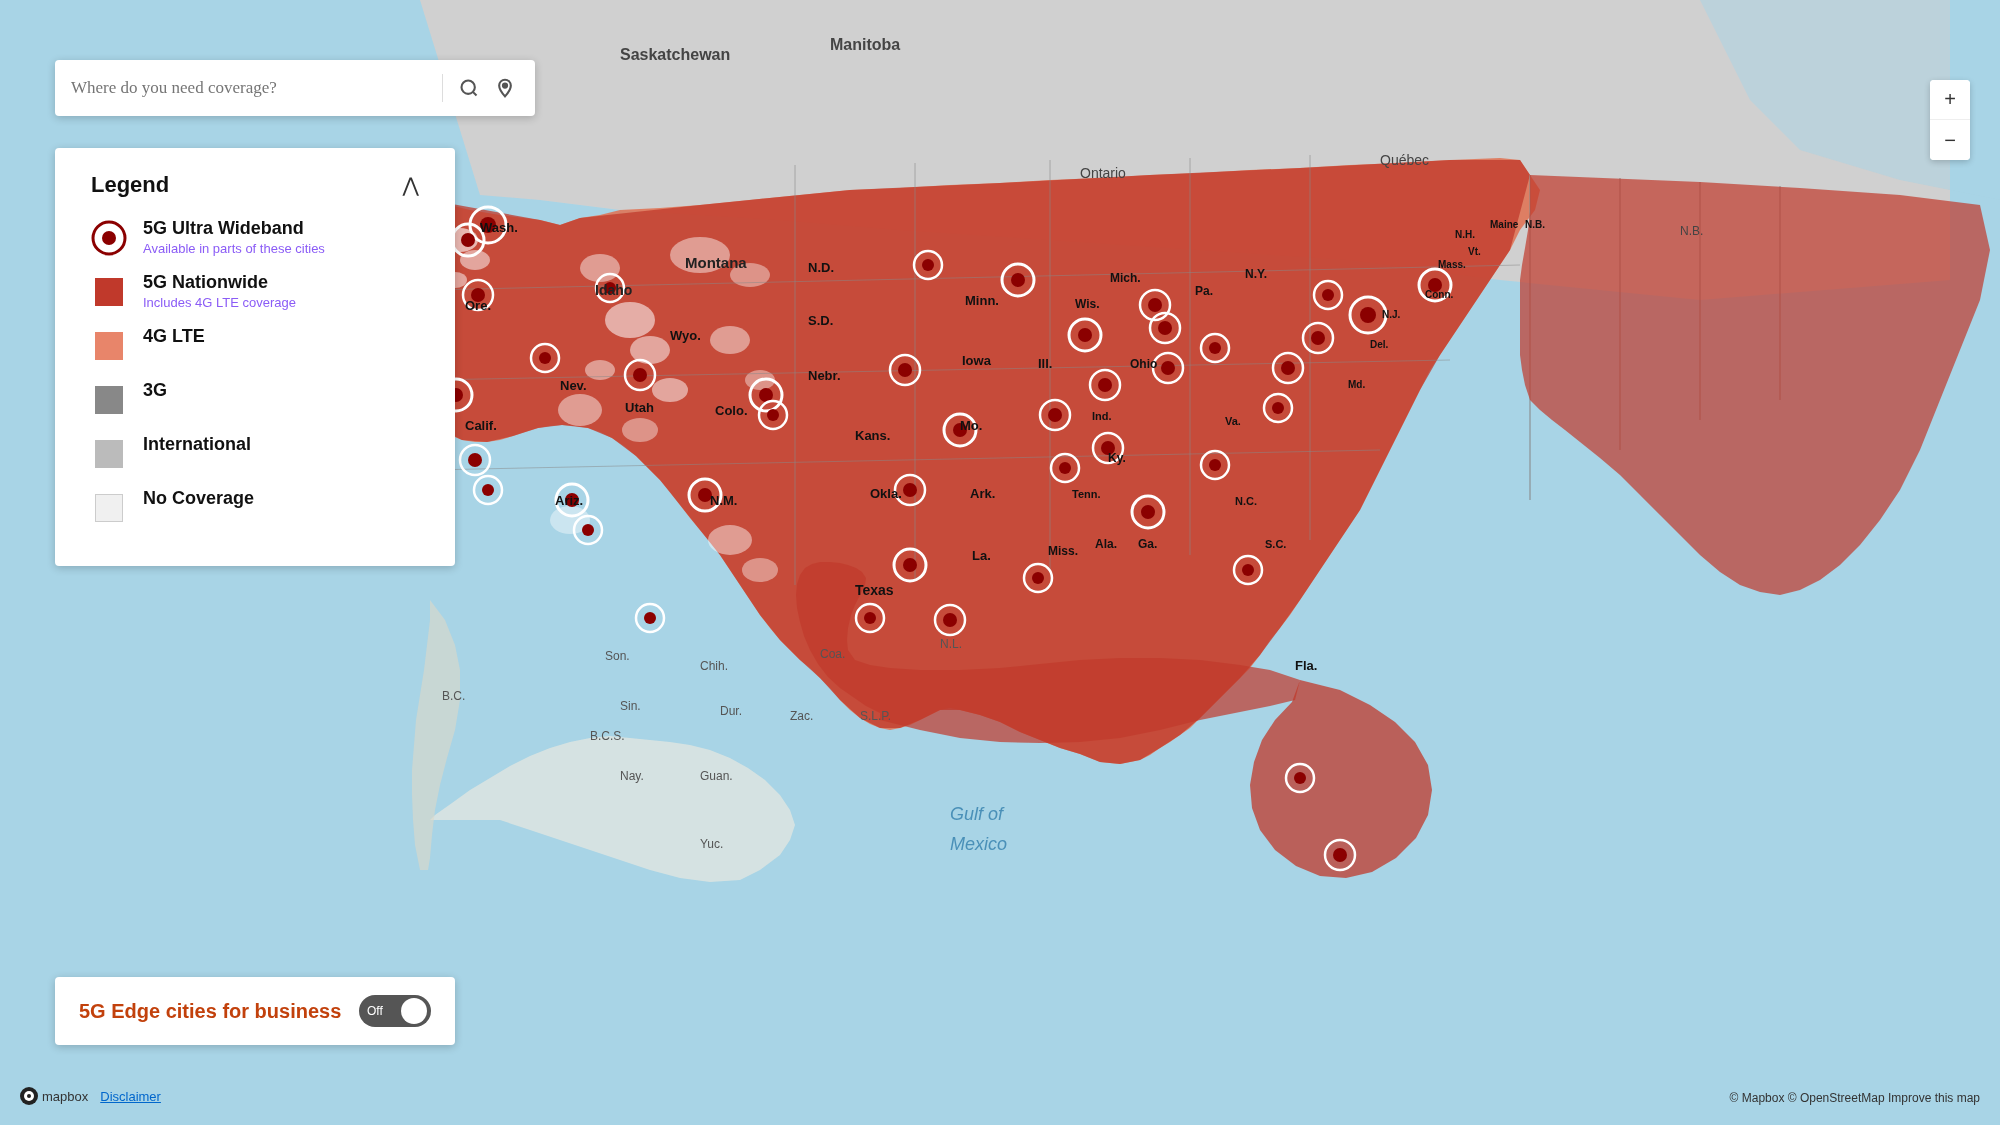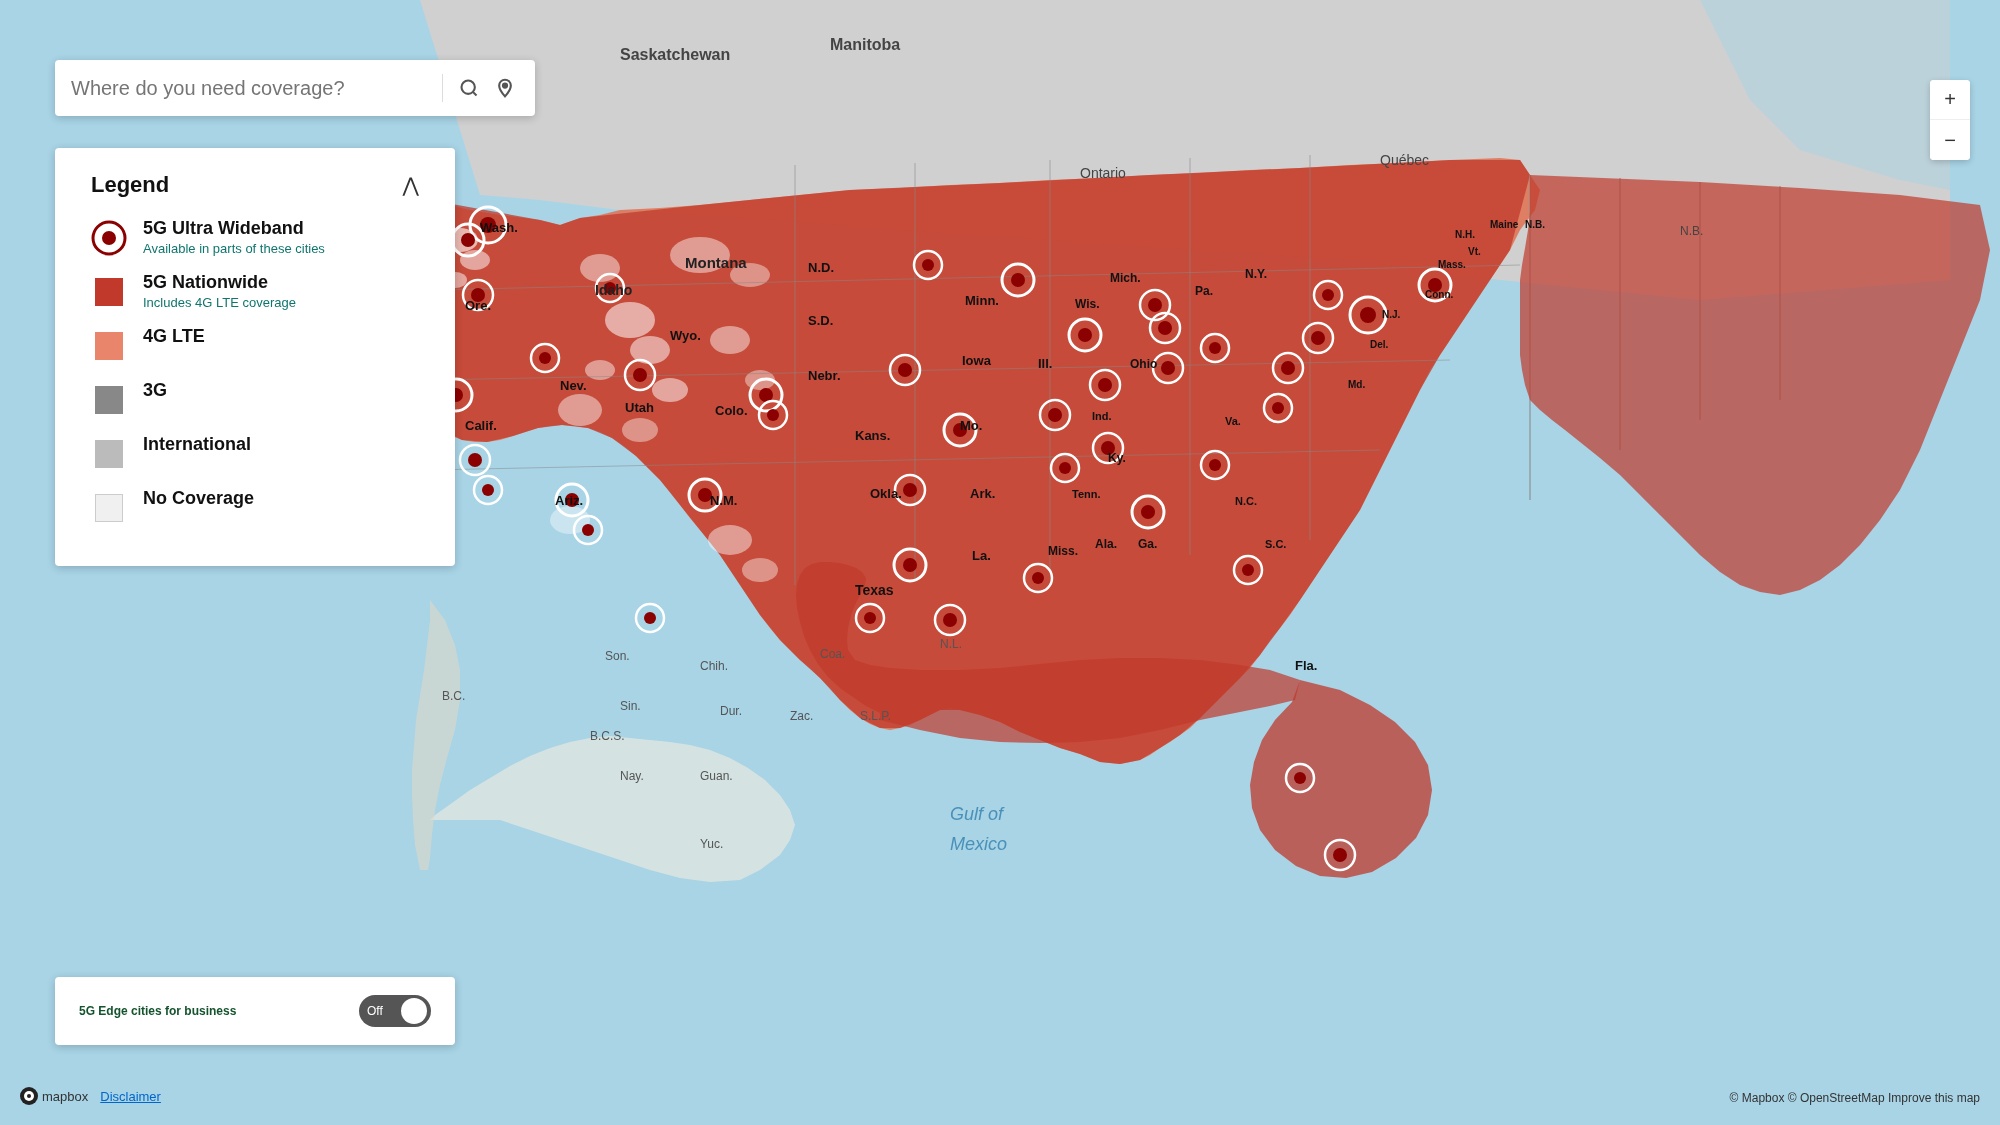--- a/index.html
+++ b/index.html
@@ -33,23 +33,24 @@
       display: flex;
       align-items: center;
       padding: 0 16px;
       gap: 8px;
     }
 
     #search-input {
       flex: 1;
       border: none;
       outline: none;
-      font-size: 20px;
+      font-size: 17px;
       color: #888;
       background: transparent;
+      font-family: Liberation Serif, serif;
     }
 
     .search-divider {
       width: 1px;
       height: 28px;
       background: #ddd;
       margin: 0 4px;
     }
 
     .search-icon-btn {
@@ -144,43 +145,43 @@
     }
 
     .legend-text-wrap {}
     .legend-label {
       font-size: 18px;
       font-weight: 700;
       color: #111;
     }
     .legend-sublabel {
       font-size: 13px;
-      color: #0f766e;
+      color: #8b5cf6;
       margin-top: 2px;
     }
 
     
     #edge-panel {
       position: absolute;
       bottom: 80px;
       left: 55px;
       width: 400px;
       background: white;
       border-radius: 4px;
       box-shadow: 0 2px 8px rgba(0,0,0,0.2);
       padding: 18px 24px;
       display: flex;
       align-items: center;
       justify-content: space-between;
     }
 
     .edge-label {
-      font-size: 12px;
+      font-size: 20px;
       font-weight: 600;
-      color: #14532d;
+      color: #c2410c;
     }
 
     .toggle-switch {
       display: flex;
       align-items: center;
       background: #555;
       border-radius: 20px;
       width: 72px;
       height: 32px;
       position: relative;

